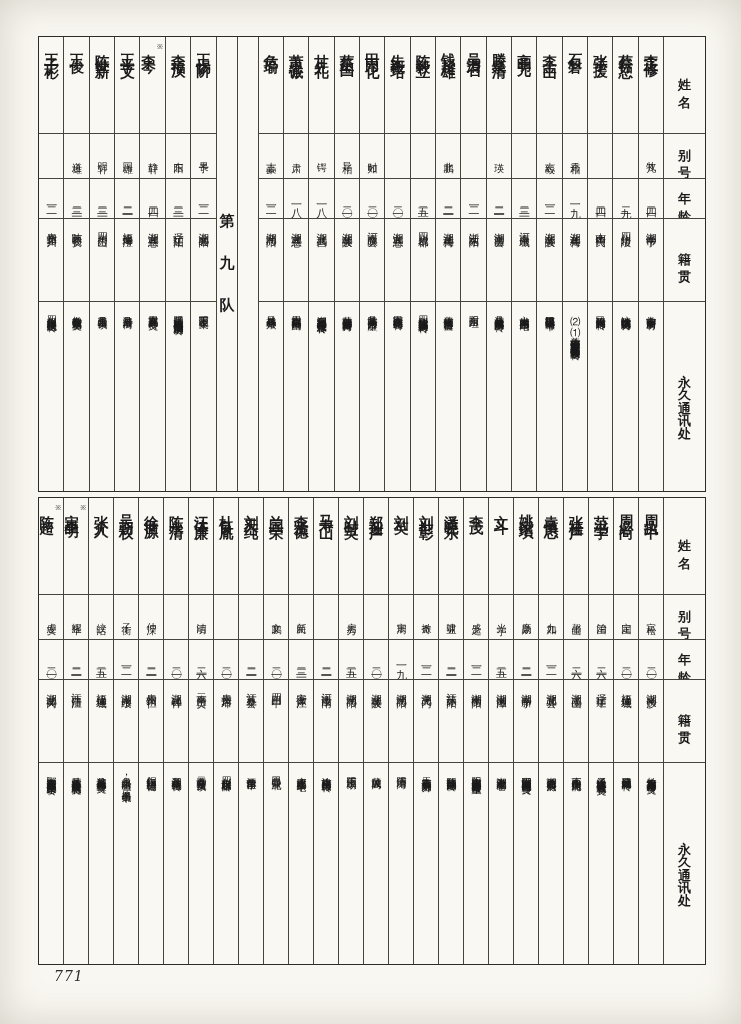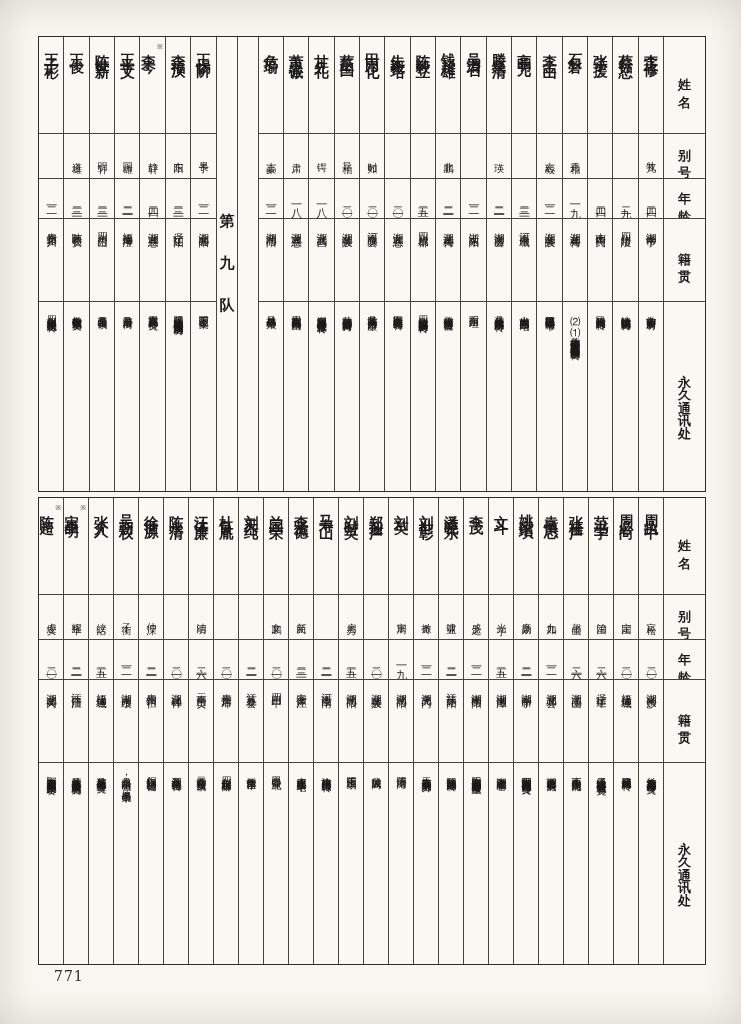--- a/index.html
+++ b/index.html
@@ -61,21 +61,21 @@
   .hdr .h-addr{align-items:center;padding-top:0;}
   .divider .full{
     flex:1 1 auto;border-bottom:none;
     display:flex;justify-content:center;align-items:center;
   }
   .divider .t-team{font-size:15px;font-weight:bold;letter-spacing:42px;line-height:1;}
   .name-mark{font-size:7px;letter-spacing:0;}
   .page-number{
     position:absolute;left:54px;top:968px;
     font-family:"DejaVu Serif", serif;
-    font-size:14px;letter-spacing:1px;color:#2a2a2a;
+    font-size:14px;letter-spacing:1px;color:#2a2a2a;font-style:italic;
   }
 </style>
 </head>
 <body>
 
 <div class="paper"></div>
 
 <div class="roster" id="table-top">
     <div class="col hdr">
       <div class="cell h-name">

